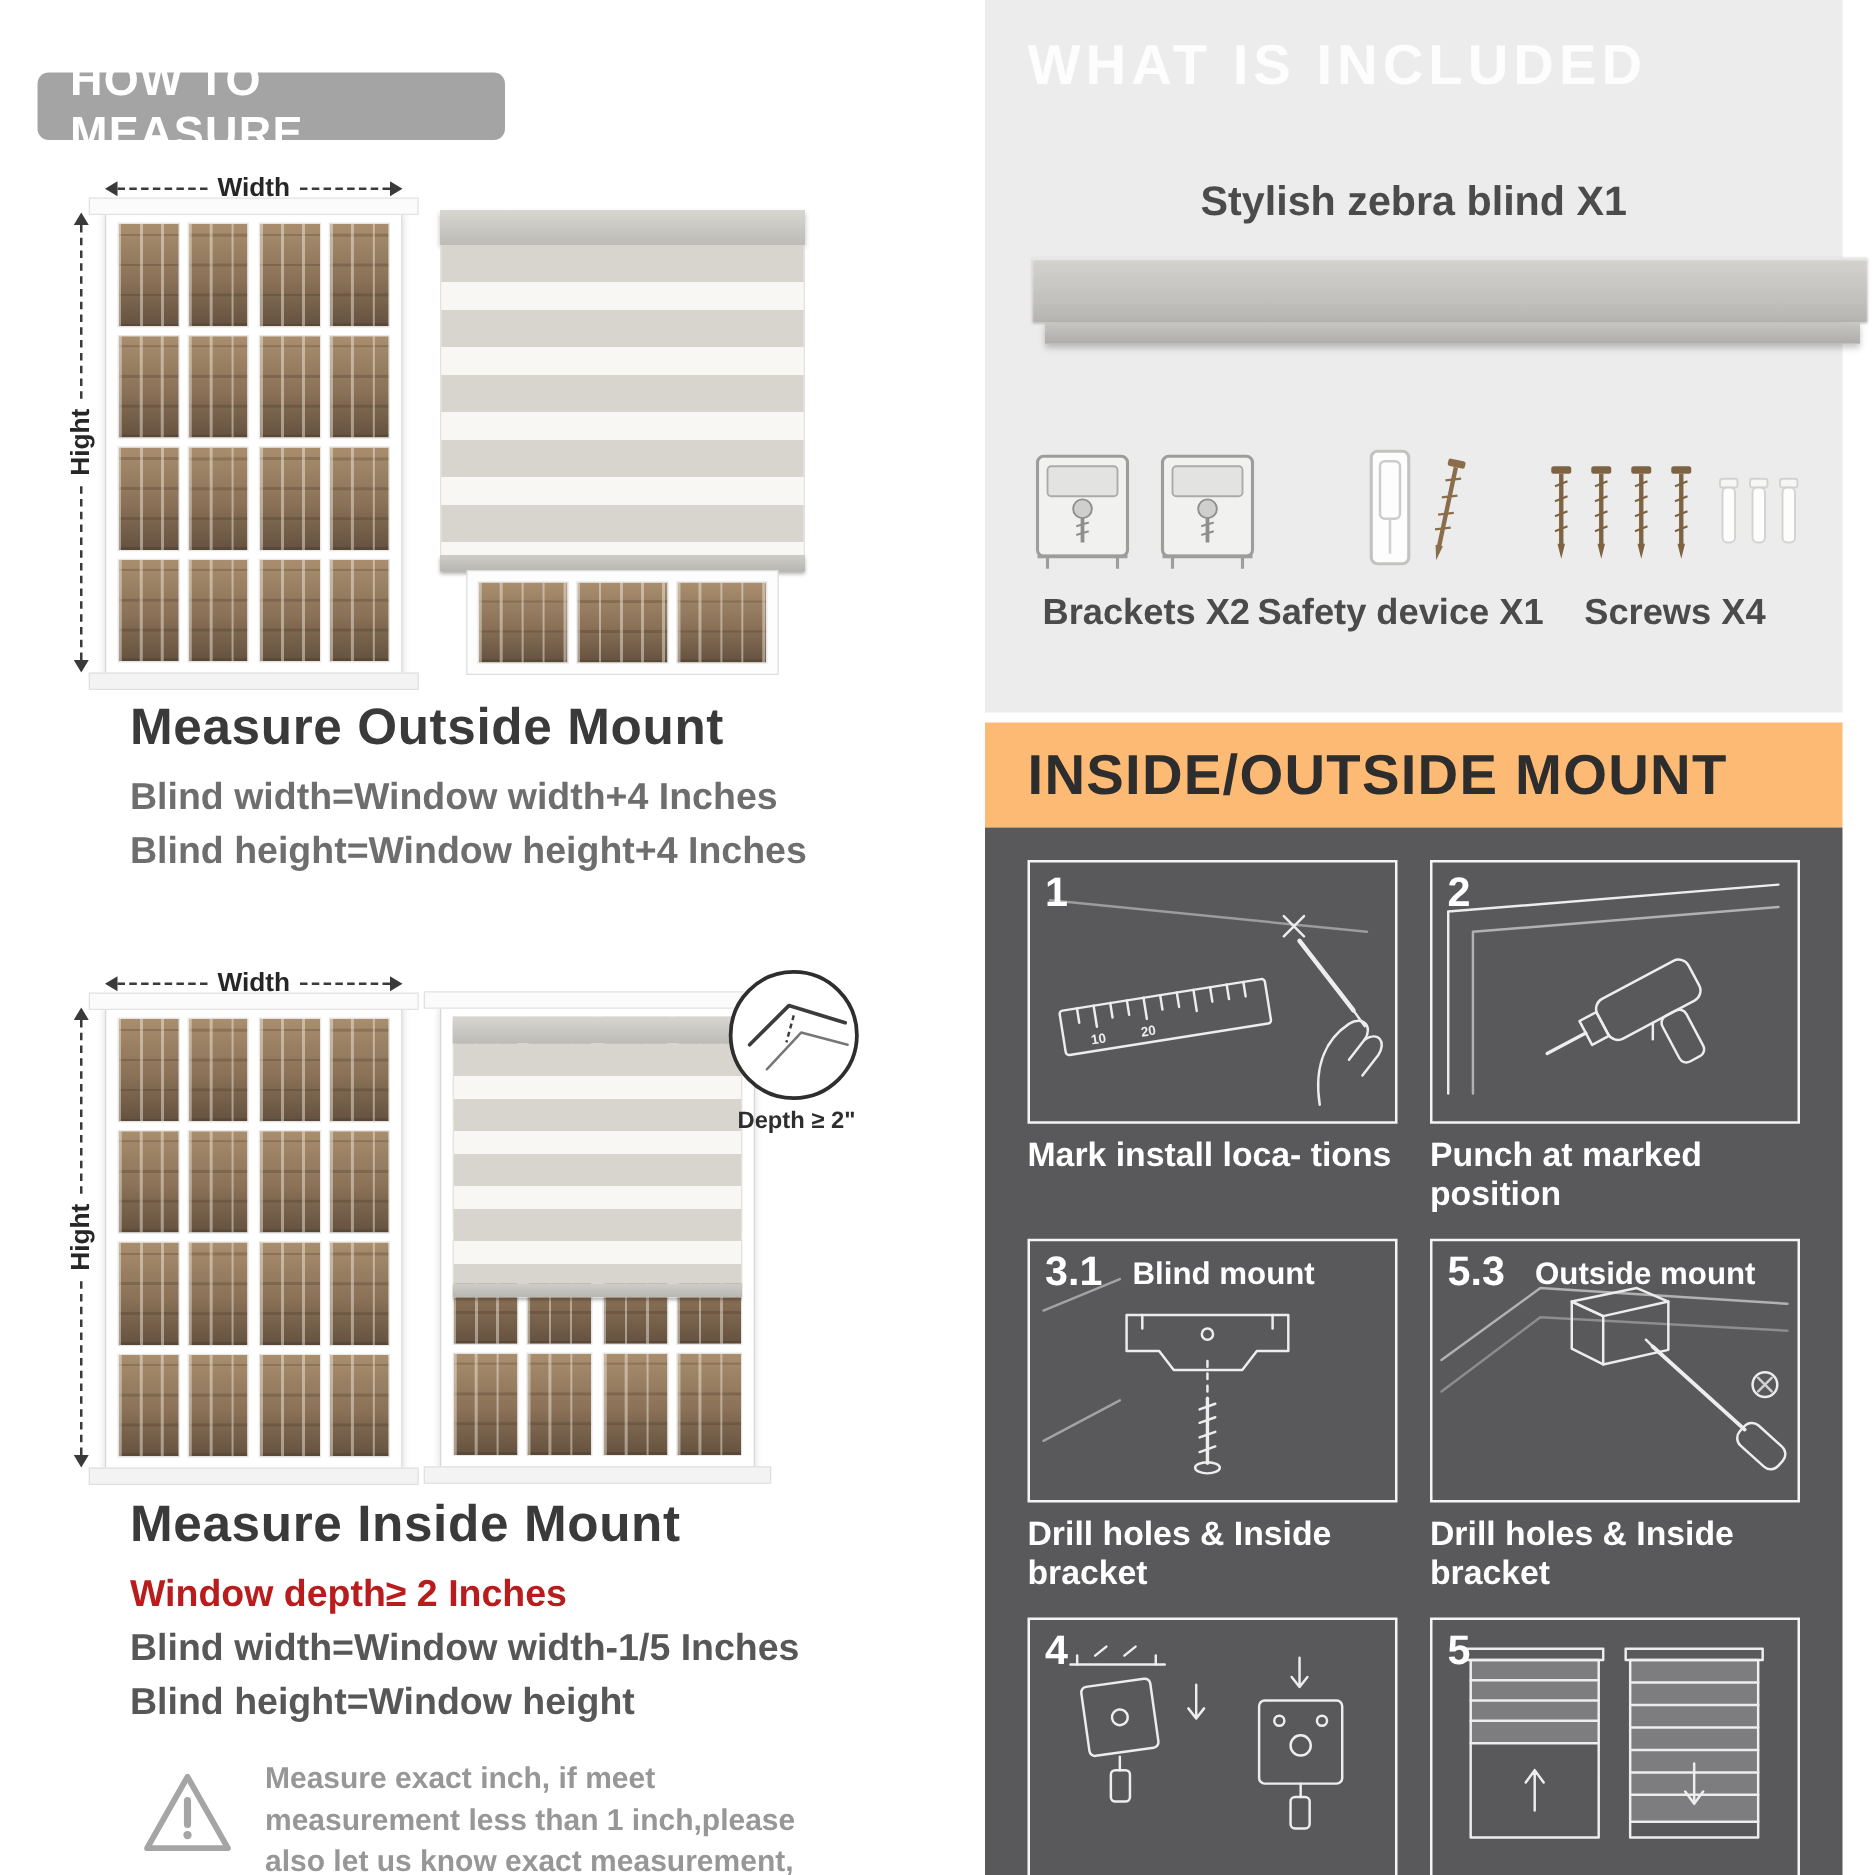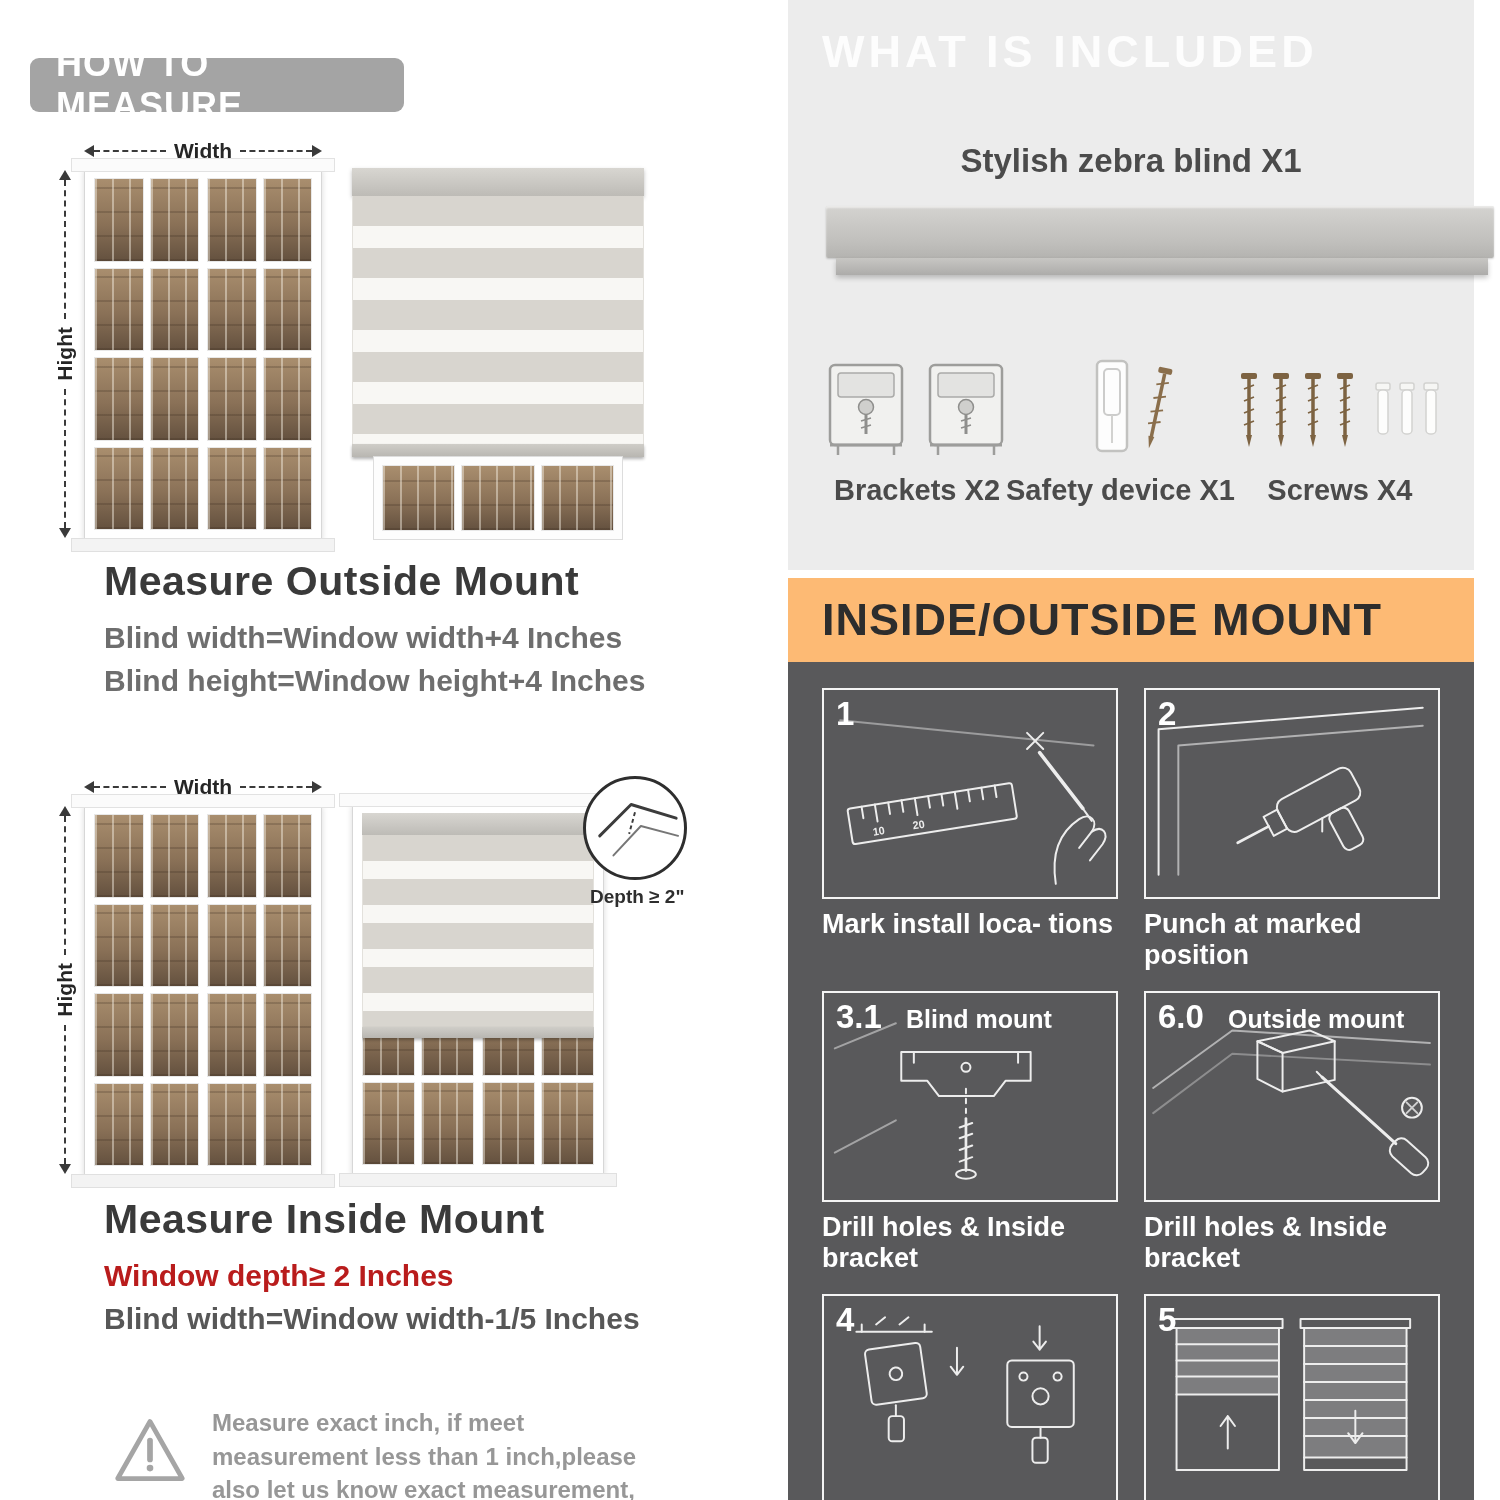--- a/index.html
+++ b/index.html
@@ -277,20 +277,21 @@
       <path d="M28,78 L56,48 L94,58" stroke="#3c3c3c" stroke-width="2" fill="none" opacity=".7" stroke-linecap="round" stroke-linejoin="round"></path>
       <path d="M50,34 l-6,22" stroke="#3c3c3c" stroke-width="2" fill="none" stroke-dasharray="4 3"></path>
     </svg>
   </div>
   <div class="depth-label">Depth ≥ 2"</div>
 
   <div class="text-block" id="inside-text">
     <h2>Measure Inside Mount</h2>
     <p class="lighter">Window depth≥ 2 Inches</p>
     <p class="darker">Blind width=Window width-1/5 Inches</p>
+    <p class="darker">Blind height=Window height</p>
   </div>
 
   <div class="warning">
     <svg class="w-icon" viewBox="0 0 80 72">
       <path d="M40,6 L74,66 H6 Z" fill="none" stroke="#a5a5a5" stroke-width="5" stroke-linejoin="round"></path>
       <path d="M40,26 v20" stroke="#a5a5a5" stroke-width="6" stroke-linecap="round"></path>
       <circle cx="40" cy="55" r="3.5" fill="#a5a5a5"></circle>
     </svg>
     <p>Measure exact inch, if meet measurement less than 1 inch,please also let us know exact measurement, please do not leave it</p>
   </div>
@@ -429,21 +430,21 @@
             <path d="M151,178 l14,-5 M151,165 l14,-5 M151,152 l14,-5 M151,140 l14,-5"></path>
             <ellipse cx="158" cy="192" rx="11" ry="5"></ellipse>
             <path d="M158,124 V92" style="stroke-dasharray:5 6"></path>
           </svg>
         </div>
         <div class="caption">Drill holes &amp; Inside bracket</div>
       </div>
 
       <div class="step">
         <div class="panel">
-          <span class="step-num">6.0</span>
+          <span class="step-num">5.3</span>
           <span class="step-sub">Outside mount</span>
           <svg viewBox="0 0 325 211">
             <path d="M8,96 L96,32 L316,46" style="opacity:.6"></path>
             <path d="M8,124 L96,58 L316,70" style="opacity:.35"></path>
             <path d="M124,44 l58,-12 l28,12 l-58,13 z"></path>
             <path d="M124,44 v42 l28,14 v-43 z"></path>
             <path d="M152,100 l58,-13 v-43"></path>
             <circle cx="296" cy="118" r="11"></circle>
             <path d="M290,112 l12,12 M302,112 l-12,12" style="opacity:.8"></path>
             <path d="M196,84 L278,158" style="stroke-width:3.4"></path>

